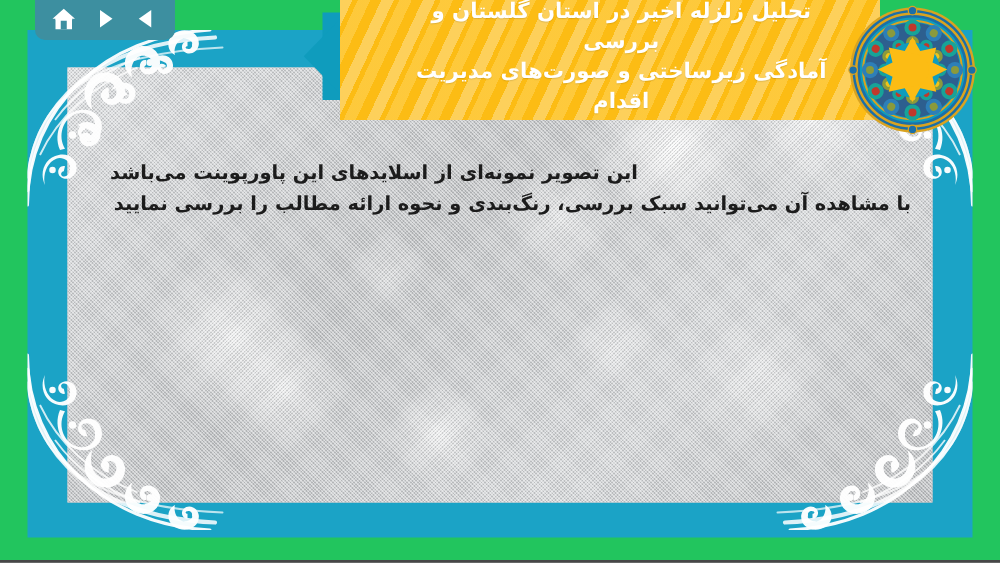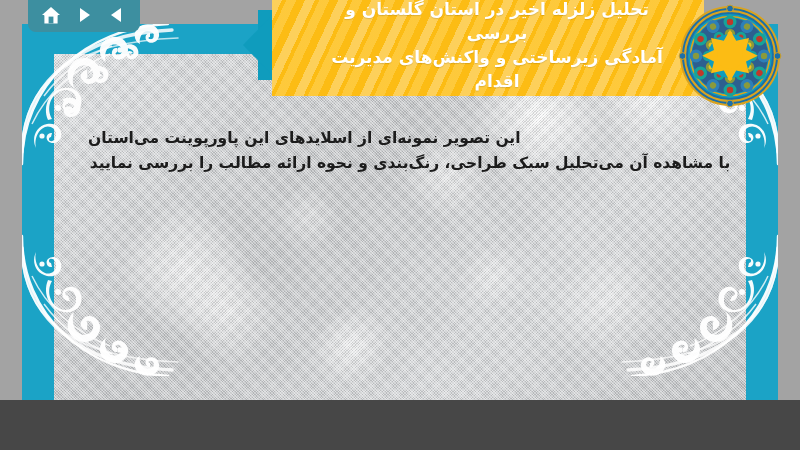--- a/index.html
+++ b/index.html
@@ -9,22 +9,22 @@
   }
   body {
     width: 800px;
     height: 450px;
     overflow: hidden;
     font-family: "DejaVu Sans", sans-serif;
   }
   #screen {
     position: relative;
     width: 800px;
-    height: 400px;
-    background: #a3a3a3;
+    height: 448px;
+    background: #22c55e;
     overflow: hidden;
     margin-left: 44px;
   }
 
   
   #navbar {
     position: absolute;
     left: 28px;
     top: -14px;
     width: 112px;
@@ -327,21 +327,21 @@
       </g>
     </svg>
   </div>
 
   <div id="banner-chevron-block"></div>
   <div id="banner-chevron"></div>
 
   <div id="title-banner">
     <div id="title-text">
       <span>تحلیل زلزله اخیر در استان گلستان و بررسی</span><br>
-      <span>آمادگی زیرساختی و واکنش‌های مدیریت</span><br>
+      <span>آمادگی زیرساختی و صورت‌های مدیریت</span><br>
       <span>اقدام</span>
     </div>
   </div>
 
   <div id="medallion">
     <svg width="104" height="104" viewBox="0 0 104 104" aria-hidden="true">
       <circle cx="52" cy="52" r="50" fill="#d9a320"></circle>
       <circle cx="52" cy="52" r="48" fill="#1b6fa8"></circle>
       <circle cx="52" cy="52" r="45" fill="none" stroke="#d9a320" stroke-width="2"></circle>
       <circle cx="52" cy="52" r="42" fill="#0f9cbd"></circle>
@@ -425,17 +425,17 @@
       <path d="M52 30 L58.2 41.8 L71 38.8 L68 51.6 L79.8 57.8 L68 64 L71 76.8 L58.2 73.8 L52 85.6 L45.8 73.8 L33 76.8 L36 64 L24.2 57.8 L36 51.6 L33 38.8 L45.8 41.8 Z" transform="translate(0,-5.8) scale(1,0.93) translate(0,4)" fill="#fcbc14"></path>
       <circle cx="52" cy="52" r="13" fill="#fcbc14"></circle>
       <circle cx="52" cy="4.5" r="3.4" fill="#1b6fa8" stroke="#d9a320" stroke-width="1"></circle>
       <circle cx="52" cy="99.5" r="3.4" fill="#1b6fa8" stroke="#d9a320" stroke-width="1"></circle>
       <circle cx="4.5" cy="52" r="3.4" fill="#1b6fa8" stroke="#d9a320" stroke-width="1"></circle>
       <circle cx="99.5" cy="52" r="3.4" fill="#1b6fa8" stroke="#d9a320" stroke-width="1"></circle>
     </svg>
   </div>
 
   <div id="body-copy">
-    <span class="line line-1">این تصویر نمونه‌ای از اسلایدهای این پاورپوینت می‌استان</span>
-    <span class="line">با مشاهده آن می‌تحلیل سبک طراحی، رنگ‌بندی و نحوه ارائه مطالب را بررسی نمایید</span>
+    <span class="line line-1">این تصویر نمونه‌ای از اسلایدهای این پاورپوینت می‌باشد</span>
+    <span class="line">با مشاهده آن می‌توانید سبک بررسی، رنگ‌بندی و نحوه ارائه مطالب را بررسی نمایید</span>
   </div>
 
 </div>
 
 </body></html>

